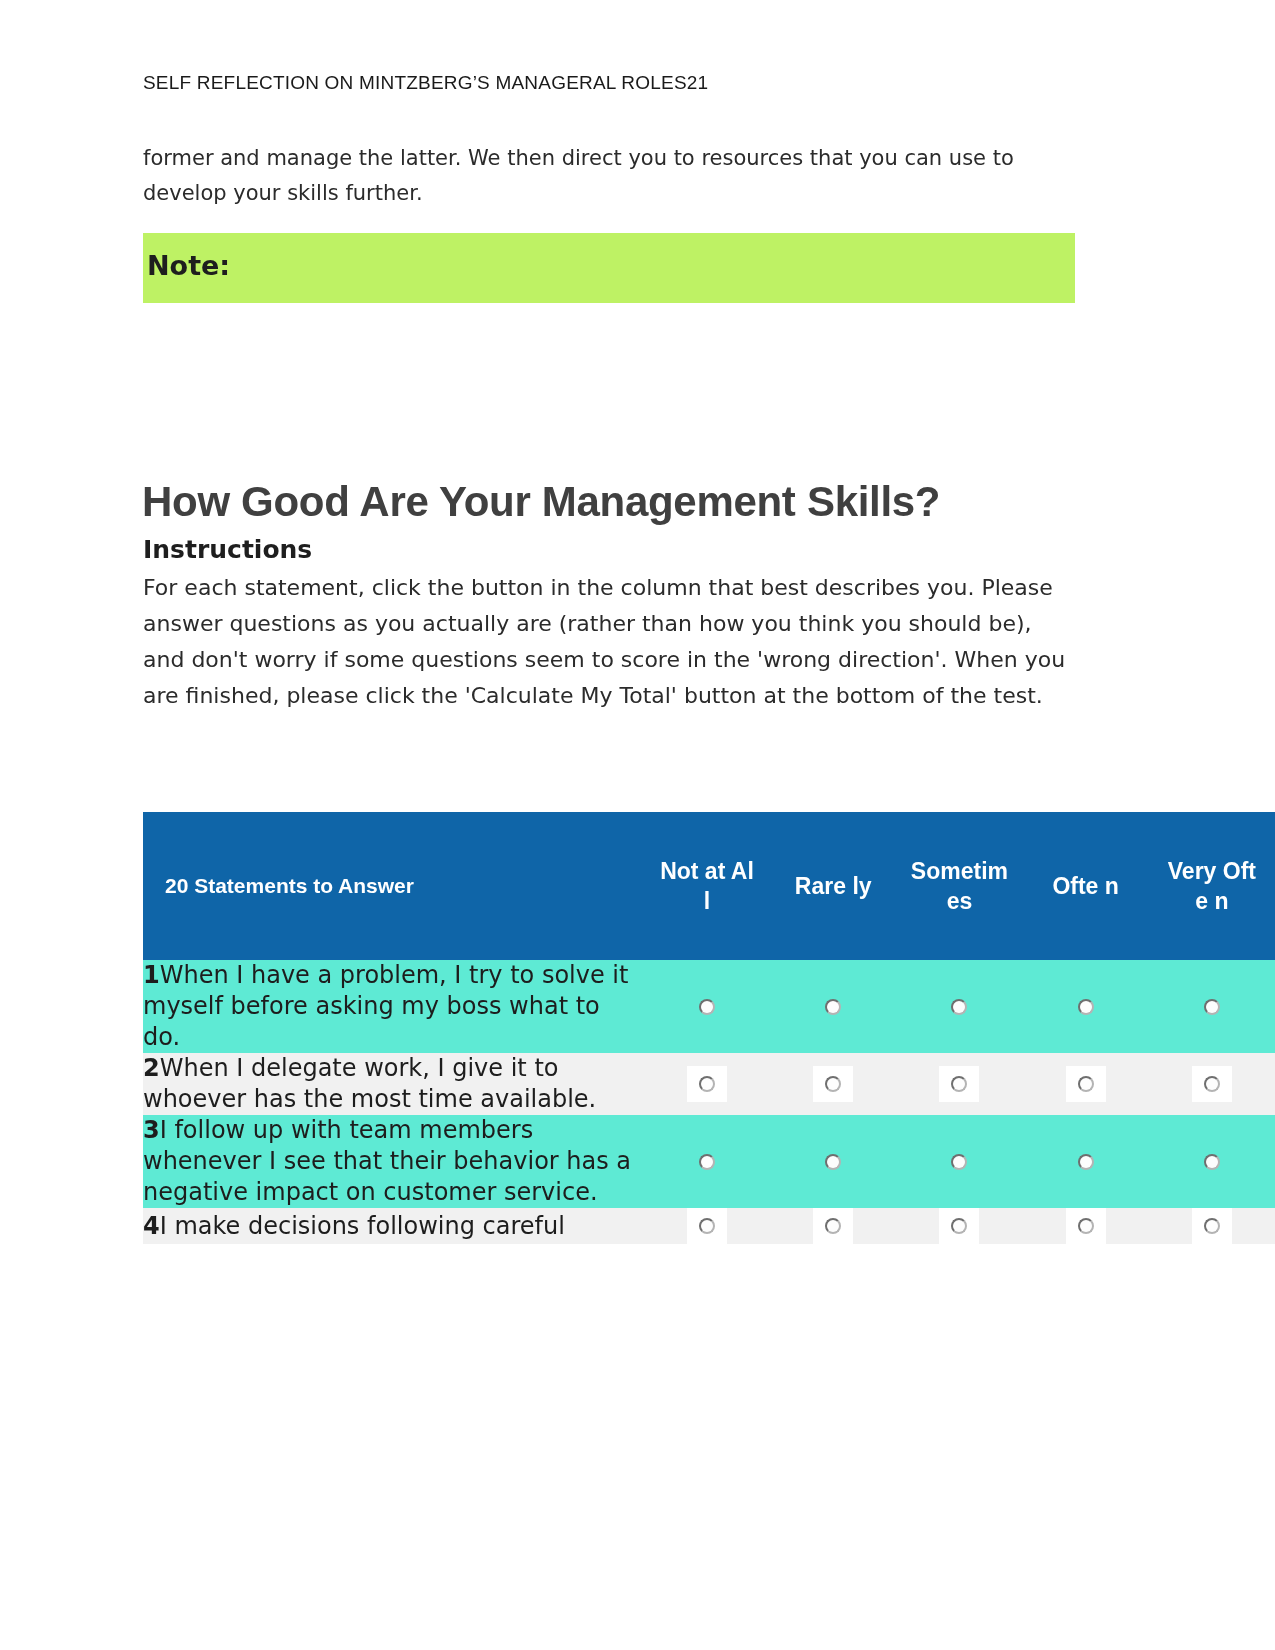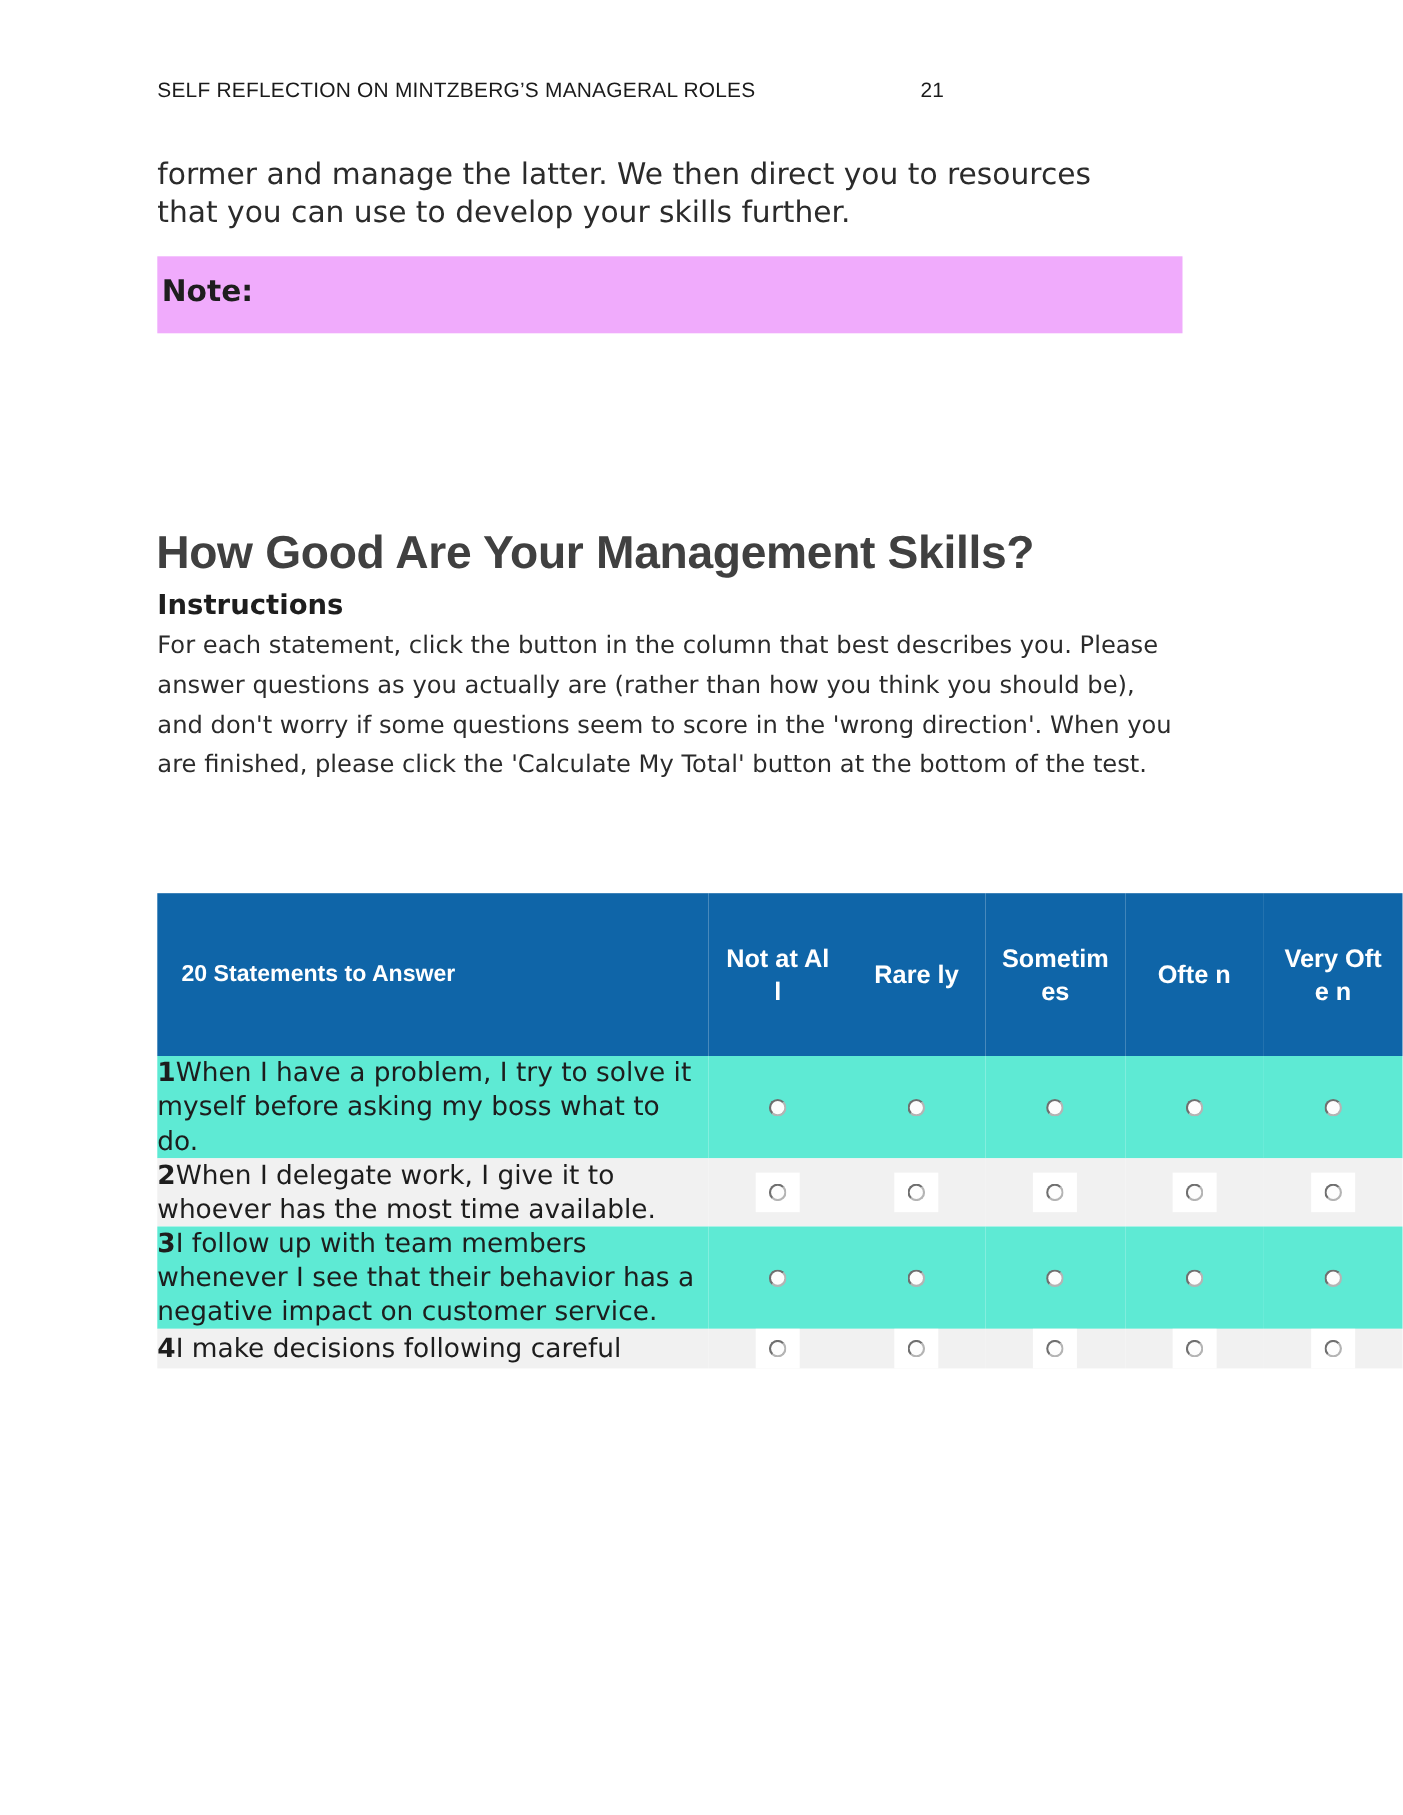--- a/index.html
+++ b/index.html
@@ -33,43 +33,42 @@
     align-items: flex-end;
     font-family: "Liberation Sans", sans-serif;
     font-size: 19px;
     letter-spacing: 0.2px;
     color: #1a1a1a;
   }
   .running-header .title {
     white-space: nowrap;
   }
   .running-header .pageno {
-    margin-left: 150px;
     font-size: 19px;
   }
 
   
   .body-para {
     position: absolute;
     left: 143px;
     top: 141px;
     width: 900px;
-    font-size: 27px;
+    font-size: 21px;
     line-height: 35px;
     color: #2b2b2b;
     font-family: "DejaVu Sans", sans-serif;
   }
 
   
   .note-box {
     position: absolute;
     left: 143px;
     top: 233px;
     width: 932px;
-    background: #f0abfc;
+    background: #bef264;
     padding: 14px 0 18px 0;
     box-sizing: border-box;
   }
   .note-title {
     font-size: 27px;
     font-weight: bold;
     color: #1e1e1e;
     padding: 0 8px 0 4px;
     line-height: 38px;
   }

